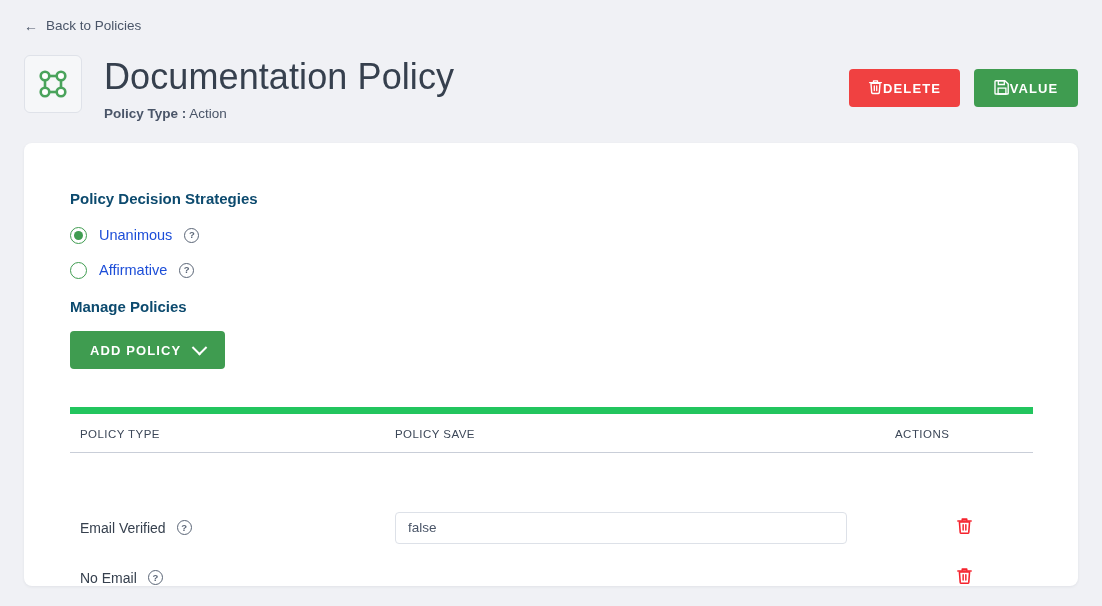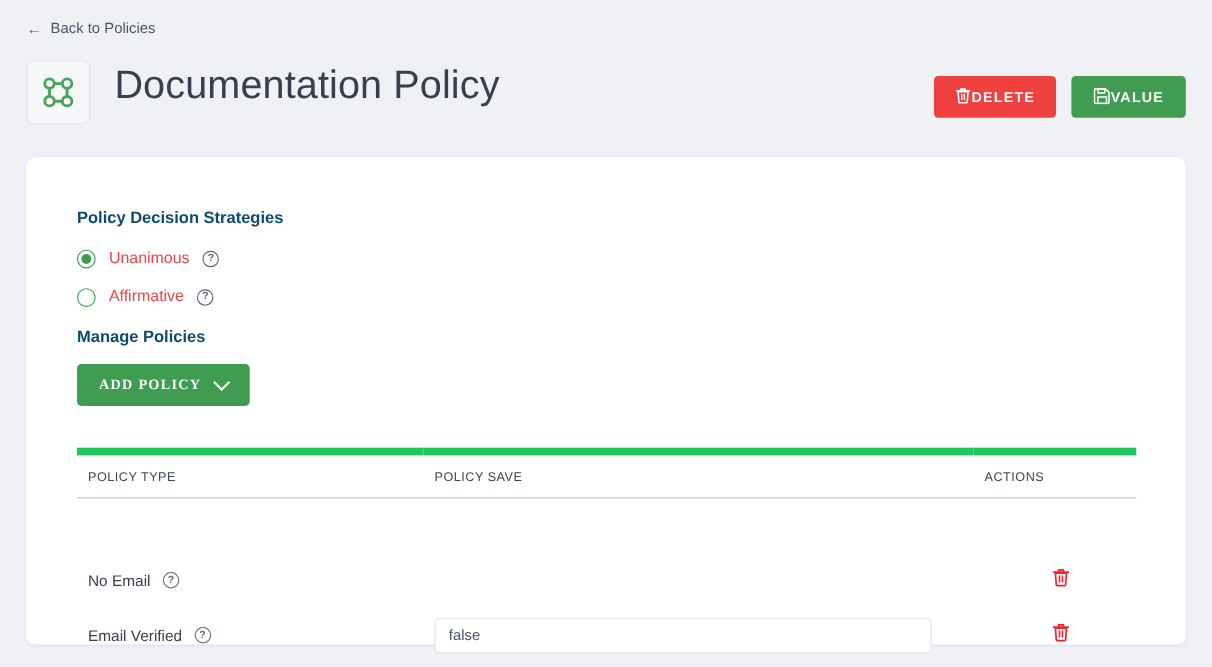--- a/index.html
+++ b/index.html
@@ -166,21 +166,21 @@
   .radio.checked::after {
     content: "";
     width: 9px;
     height: 9px;
     border-radius: 50%;
     background: #3f9c50;
   }
 
   .radio-label {
     font-size: 14.5px;
-    color: #ef4444;
+    color: #1d4ed8;
   }
 
   .help-icon {
     width: 15px;
     height: 15px;
     border-radius: 50%;
     border: 1.2px solid #5b6677;
     color: #5b6677;
     font-size: 9.5px;
     font-weight: 700;
@@ -195,21 +195,21 @@
   .manage-title { margin-top: 14px; }
 
   .btn-add {
     margin-top: 16px;
     background: #3f9c50;
     height: 38px;
     padding: 0 20px;
     border: none;
     border-radius: 4px;
     color: #fff;
-    font-family: Liberation Serif, serif;
+    font-family: Liberation Sans, sans-serif;
     font-size: 13px;
     font-weight: 700;
     letter-spacing: 1.1px;
     display: inline-flex;
     align-items: center;
     gap: 13px;
     cursor: pointer;
   }
 
   .chevron {
@@ -303,20 +303,24 @@
         <line x1="25" y1="9" x2="25" y2="25" stroke="#4aa35c" stroke-width="2.6"></line>
         <circle cx="9" cy="9" r="4.3" fill="#ffffff" stroke="#4aa35c" stroke-width="2.6"></circle>
         <circle cx="25" cy="9" r="4.3" fill="#ffffff" stroke="#4aa35c" stroke-width="2.6"></circle>
         <circle cx="9" cy="25" r="4.3" fill="#ffffff" stroke="#4aa35c" stroke-width="2.6"></circle>
         <circle cx="25" cy="25" r="4.3" fill="#ffffff" stroke="#4aa35c" stroke-width="2.6"></circle>
       </svg>
     </div>
 
     <div class="title-block">
       <div class="page-title">Documentation Policy</div>
+      <div class="subtitle">
+        <span class="lbl">Policy Type :</span>
+        <span class="val">Action</span>
+      </div>
     </div>
 
     <div class="header-actions">
       <button class="btn btn-delete">
         <span>
           <svg width="15" height="16" viewBox="0 0 15 16" aria-hidden="true">
             <path d="M1.6 3.6h11.8" stroke="#fff" stroke-width="1.4" stroke-linecap="round"></path>
             <path d="M5.5 3.4V1.9h4v1.5" fill="none" stroke="#fff" stroke-width="1.4" stroke-linejoin="round"></path>
             <path d="M3 4.4h9l-.7 9.3a.9.9 0 0 1-.9.8H4.6a.9.9 0 0 1-.9-.8L3 4.4z" fill="none" stroke="#fff" stroke-width="1.4" stroke-linejoin="round"></path>
             <path d="M6.3 6.9v4.6M8.7 6.9v4.6" stroke="#fff" stroke-width="1.3" stroke-linecap="round"></path>
@@ -372,40 +376,20 @@
             <th class="col-value">POLICY SAVE</th>
             <th class="col-actions">ACTIONS</th>
           </tr>
         </thead>
         <tbody>
 
           <tr class="row-spacer">
             <td></td>
               <td></td>
               <td></td>
-          </tr>
-
-          <tr>
-            <td>
-              <div class="cell-type">
-                <span>No Email</span>
-                <span class="help-icon">?</span>
-              </div>
-            </td>
-            <td></td>
-            <td class="cell-actions">
-              <button class="trash-btn">
-                <svg width="17" height="18" viewBox="0 0 15 16" aria-hidden="true">
-                  <path d="M1.6 3.6h11.8" stroke="#f5222d" stroke-width="1.4" stroke-linecap="round"></path>
-                  <path d="M5.5 3.4V1.9h4v1.5" fill="none" stroke="#f5222d" stroke-width="1.4" stroke-linejoin="round"></path>
-                  <path d="M3 4.4h9l-.7 9.3a.9.9 0 0 1-.9.8H4.6a.9.9 0 0 1-.9-.8L3 4.4z" fill="none" stroke="#f5222d" stroke-width="1.4" stroke-linejoin="round"></path>
-                  <path d="M6.3 6.9v4.6M8.7 6.9v4.6" stroke="#f5222d" stroke-width="1.3" stroke-linecap="round"></path>
-                </svg>
-              </button>
-            </td>
           </tr>
 
           <tr>
             <td>
               <div class="cell-type">
                 <span>Email Verified</span>
                 <span class="help-icon">?</span>
               </div>
             </td>
             <td>
@@ -416,19 +400,39 @@
                 <svg width="17" height="18" viewBox="0 0 15 16" aria-hidden="true">
                   <path d="M1.6 3.6h11.8" stroke="#f5222d" stroke-width="1.4" stroke-linecap="round"></path>
                   <path d="M5.5 3.4V1.9h4v1.5" fill="none" stroke="#f5222d" stroke-width="1.4" stroke-linejoin="round"></path>
                   <path d="M3 4.4h9l-.7 9.3a.9.9 0 0 1-.9.8H4.6a.9.9 0 0 1-.9-.8L3 4.4z" fill="none" stroke="#f5222d" stroke-width="1.4" stroke-linejoin="round"></path>
                   <path d="M6.3 6.9v4.6M8.7 6.9v4.6" stroke="#f5222d" stroke-width="1.3" stroke-linecap="round"></path>
                 </svg>
               </button>
             </td>
           </tr>
 
+          <tr>
+            <td>
+              <div class="cell-type">
+                <span>No Email</span>
+                <span class="help-icon">?</span>
+              </div>
+            </td>
+            <td></td>
+            <td class="cell-actions">
+              <button class="trash-btn">
+                <svg width="17" height="18" viewBox="0 0 15 16" aria-hidden="true">
+                  <path d="M1.6 3.6h11.8" stroke="#f5222d" stroke-width="1.4" stroke-linecap="round"></path>
+                  <path d="M5.5 3.4V1.9h4v1.5" fill="none" stroke="#f5222d" stroke-width="1.4" stroke-linejoin="round"></path>
+                  <path d="M3 4.4h9l-.7 9.3a.9.9 0 0 1-.9.8H4.6a.9.9 0 0 1-.9-.8L3 4.4z" fill="none" stroke="#f5222d" stroke-width="1.4" stroke-linejoin="round"></path>
+                  <path d="M6.3 6.9v4.6M8.7 6.9v4.6" stroke="#f5222d" stroke-width="1.3" stroke-linecap="round"></path>
+                </svg>
+              </button>
+            </td>
+          </tr>
+
         </tbody>
       </table>
 
     </div>
   </div>
 
 </div>
 
 </body></html>

